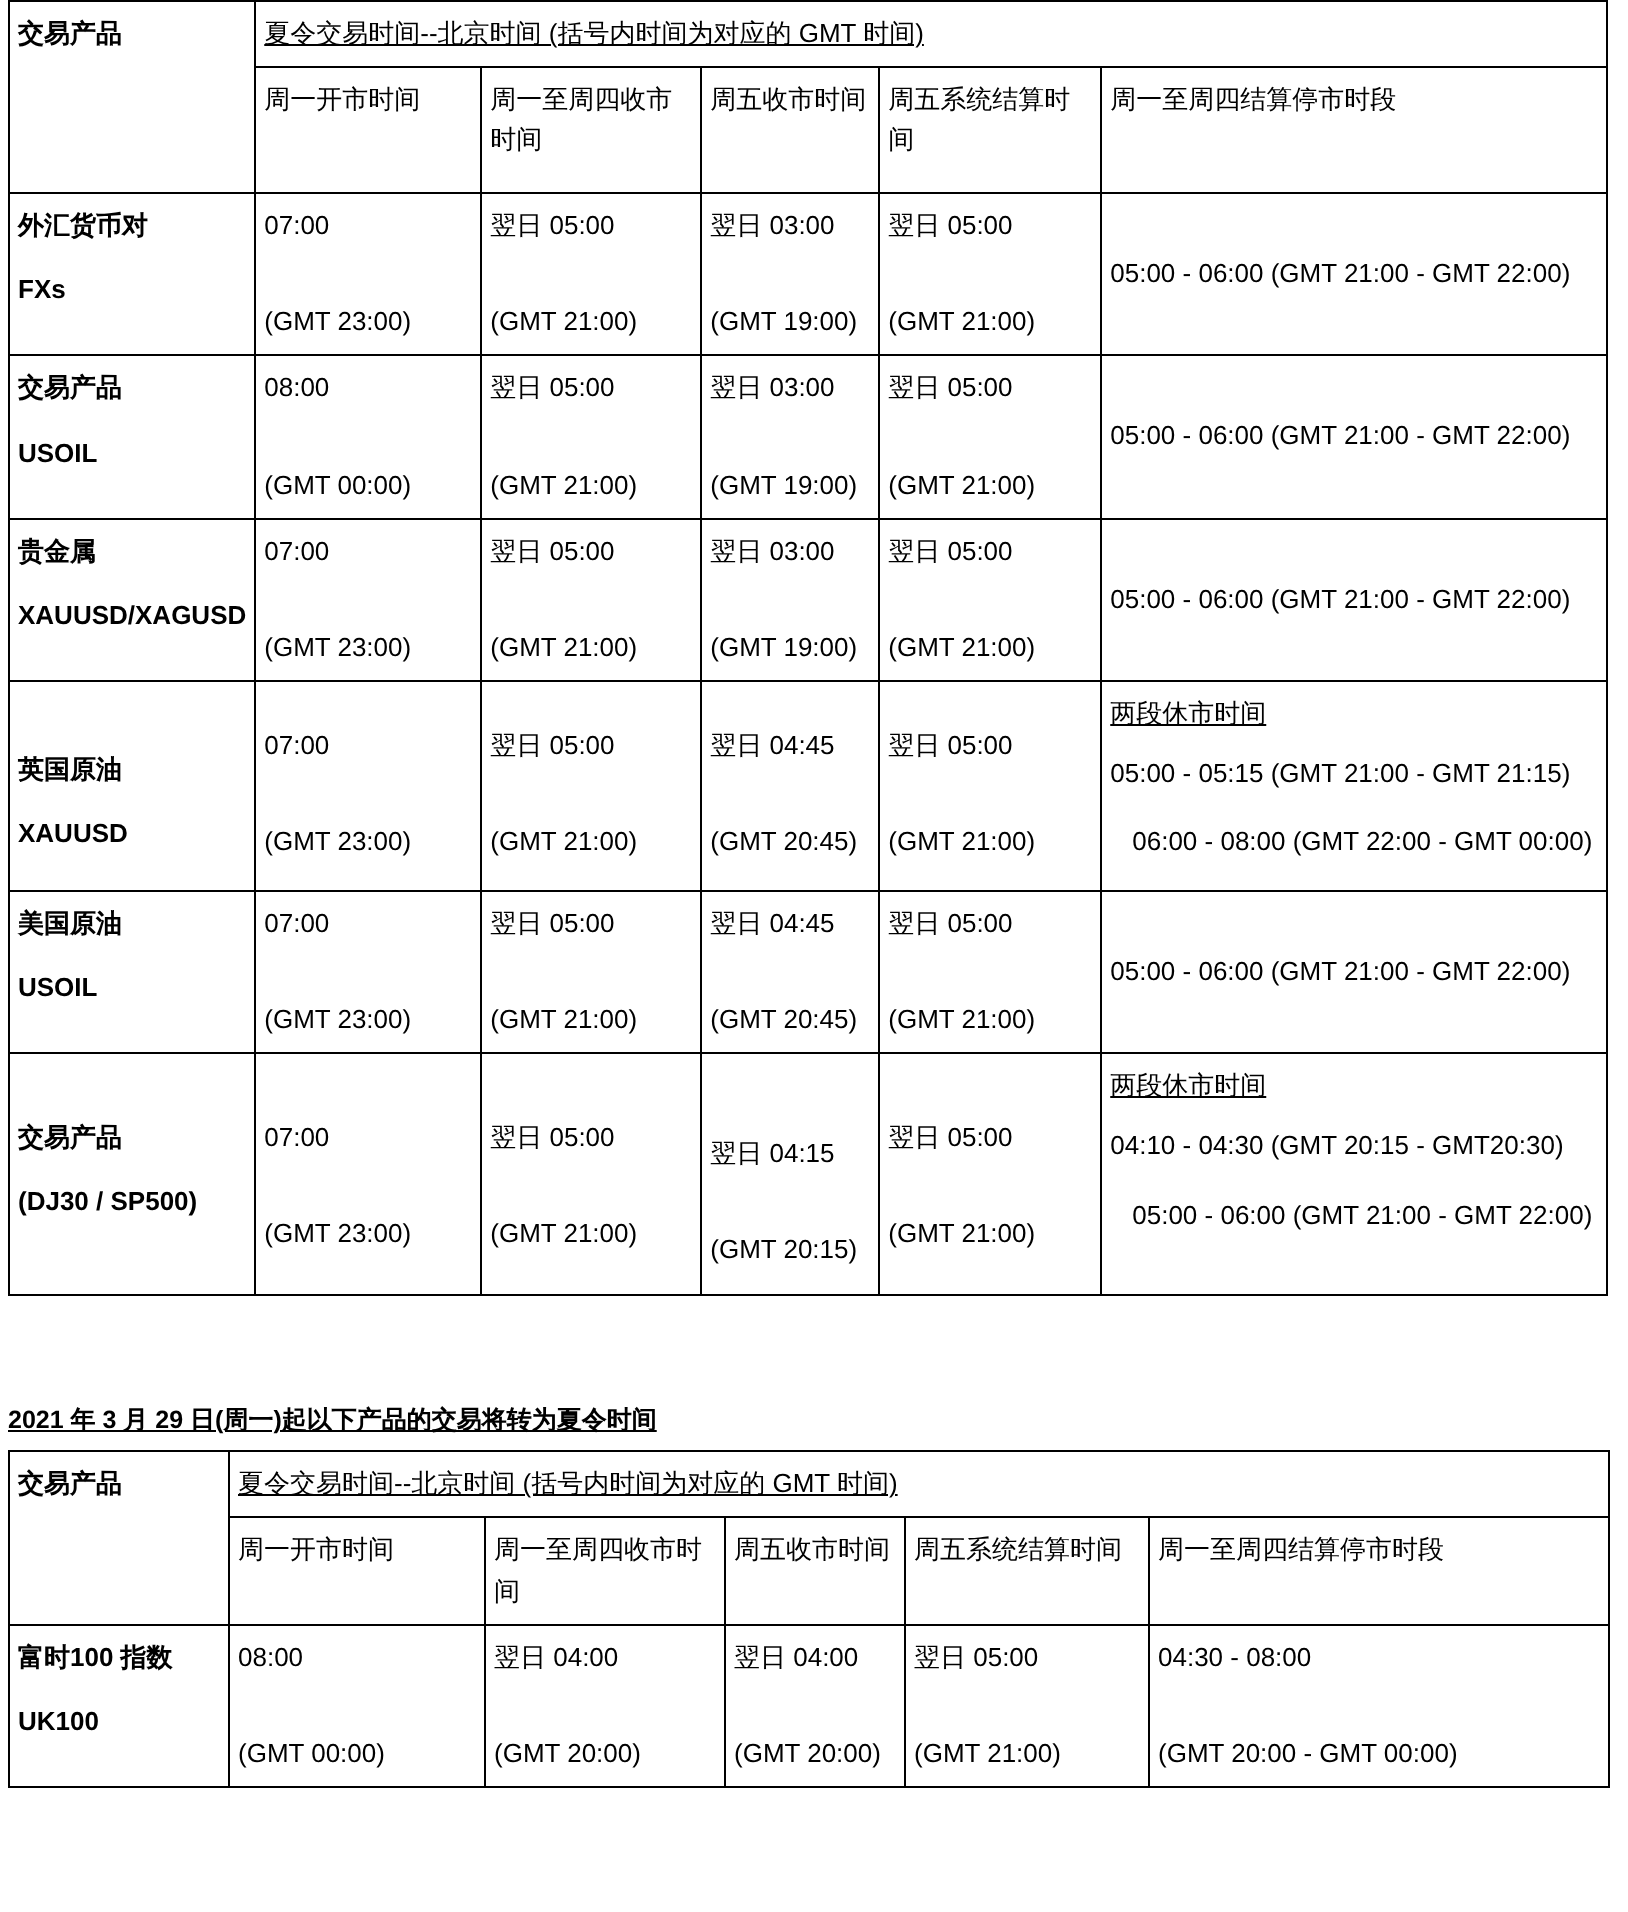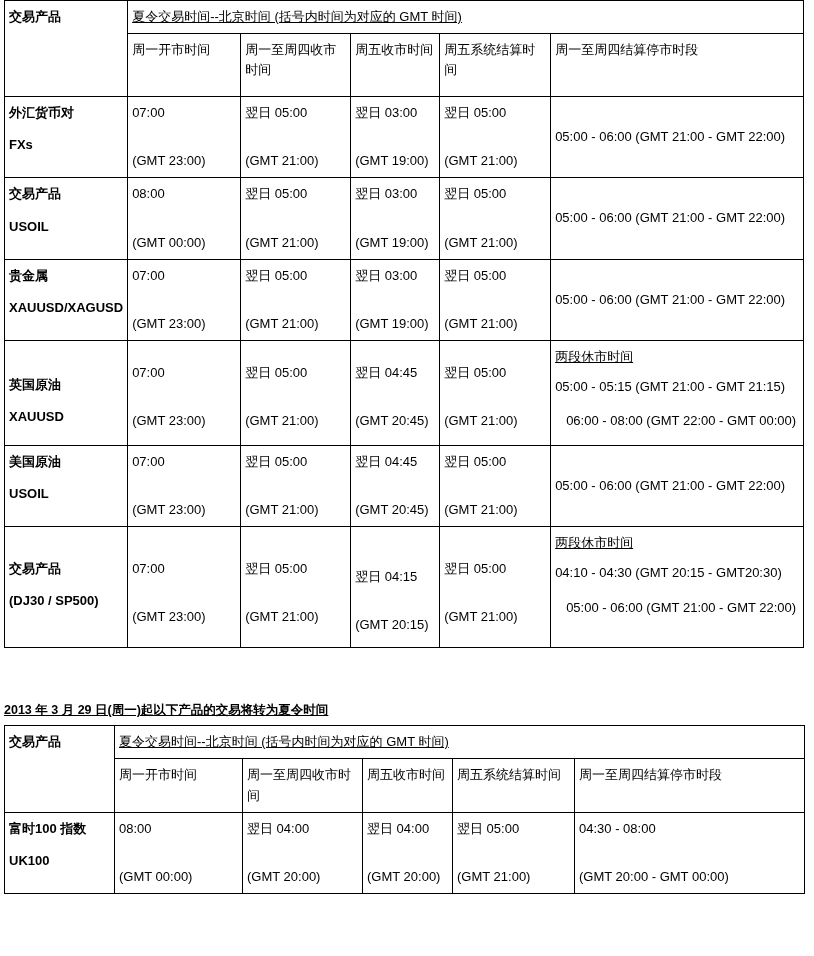--- a/index.html
+++ b/index.html
@@ -251,21 +251,21 @@
           <span class="stop-title">两段休市时间</span>
           <span class="stop-line">04:10 - 04:30 (GMT 20:15 - GMT20:30)</span>
           <span class="stop-line">05:00 - 06:00 (GMT 21:00 - GMT 22:00)</span>
         </td>
       </tr>
     </tbody>
   </table>
 
   <div class="spacer-48"></div>
 
-  <div class="section-title">2013 年 3 月 29 日(周一)起以下产品的交易将转为夏令时间</div>
+  <div class="section-title">2021 年 3 月 29 日(周一)起以下产品的交易将转为夏令时间</div>
 
   <table class="sched">
     <colgroup>
       <col style="width:110px">
       <col style="width:128px">
       <col style="width:120px">
       <col style="width:90px">
       <col style="width:122px">
       <col style="width:230px">
     </colgroup>

